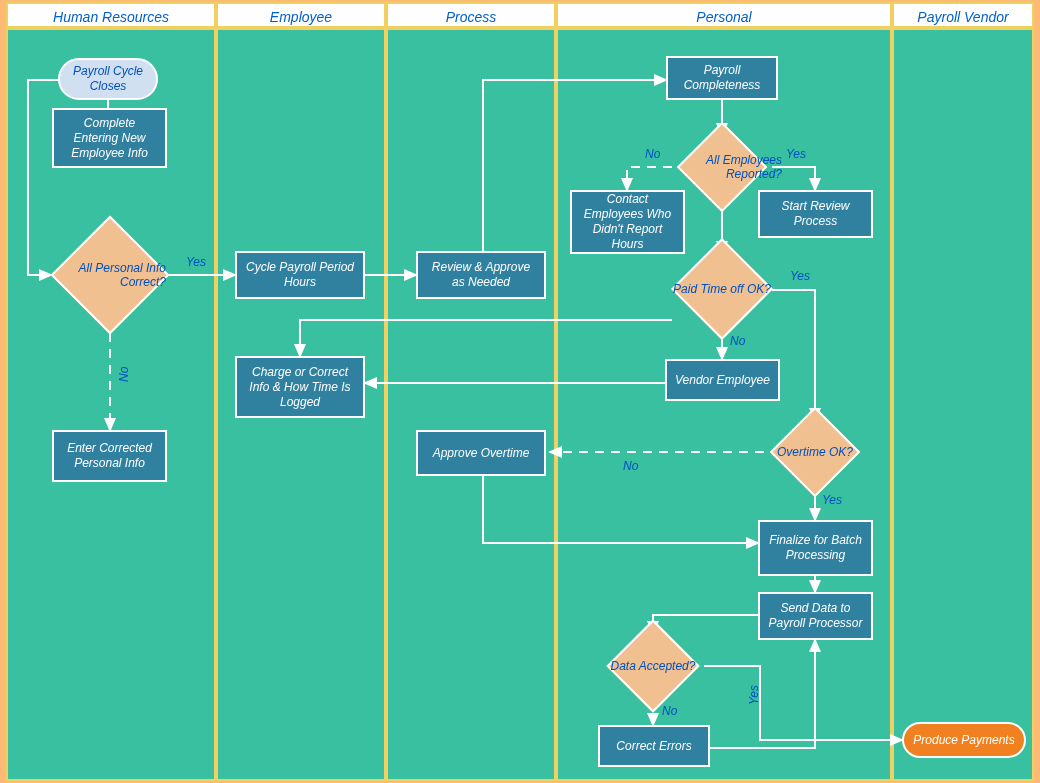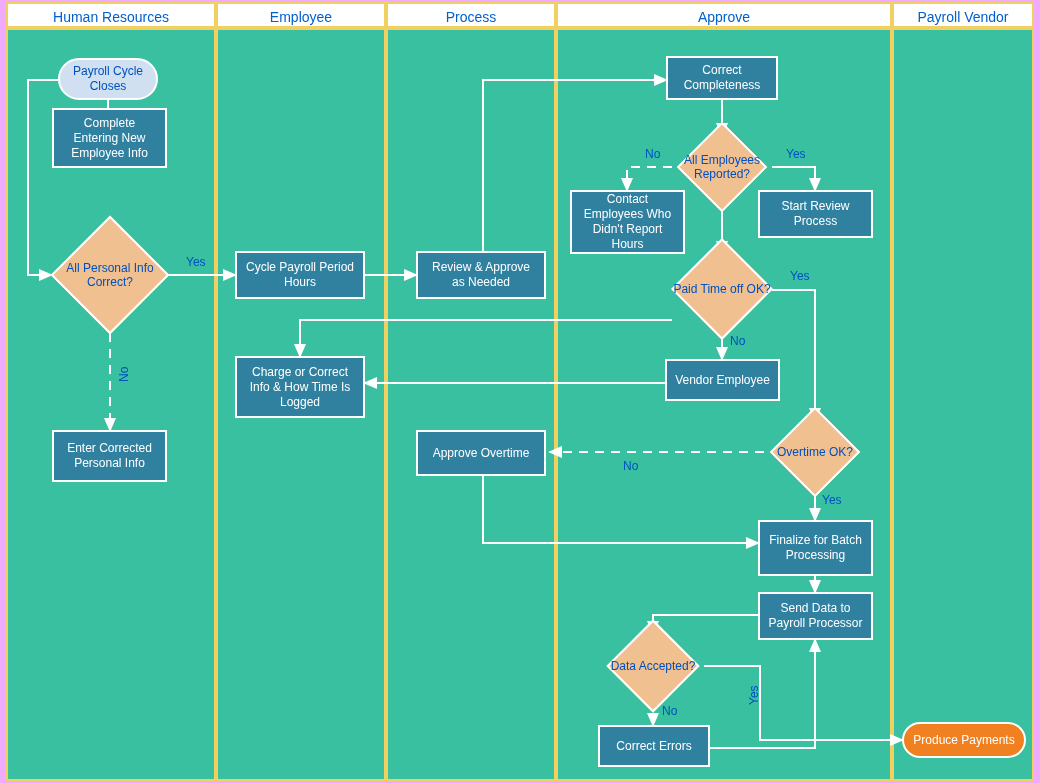--- a/index.html
+++ b/index.html
@@ -5,21 +5,22 @@
   body {
     margin: 0;
     font-family: Arial, sans-serif;
     font-size: 12px;
     background: #fff;
   }
   .canvas {
     position: relative;
     width: 1040px;
     height: 783px;
-    background: #f0abfc;
+    background: #fdba74;
+    font-style: italic;
   }
   .lane-header {
     position: absolute;
     top: 2px;
     height: 26px;
     background: #fff;
     border: 2px solid #f0d060;
     color: #0060d0;
     font-size: 14px;
     text-align: center;
@@ -87,21 +88,21 @@
     background: #f0c090;
     border: 2px solid #fff;
     transform: rotate(45deg);
     box-sizing: border-box;
   }
   .decision .diamond-label {
     position: absolute;
     color: #0050c0;
     font-size: 12px;
     line-height: 1.2;
-    text-align: center;
+    text-align: right;
     display: flex;
     align-items: center;
     justify-content: center;
     pointer-events: none;
   }
   .edge-label {
     position: absolute;
     color: #0050c0;
     font-size: 12px;
     line-height: 1;
@@ -121,21 +122,21 @@
   .dashed { stroke: #fff; stroke-width: 2; fill: none; stroke-dasharray: 9 7; }
 </style>
 </head>
 <body>
 
 <div class="canvas">
 
   <div class="lane-header" style="left:6px;  width:210px">Human Resources</div>
   <div class="lane-header" style="left:216px;width:170px">Employee</div>
   <div class="lane-header" style="left:386px;width:170px">Process</div>
-  <div class="lane-header" style="left:556px;width:336px">Approve</div>
+  <div class="lane-header" style="left:556px;width:336px">Personal</div>
   <div class="lane-header" style="left:892px;width:142px">Payroll Vendor</div>
 
   <div class="lane-body" style="left:6px;  width:210px"></div>
   <div class="lane-body" style="left:216px;width:170px"></div>
   <div class="lane-body" style="left:386px;width:170px"></div>
   <div class="lane-body" style="left:556px;width:336px"></div>
   <div class="lane-body" style="left:892px;width:142px"></div>
 
   <svg class="arrows">
     <defs>
@@ -201,21 +202,21 @@
   <div class="process" style="left:52px; top:430px; width:115px; height:52px">Enter Corrected Personal Info</div>
 
   <div class="process" style="left:235px; top:251px; width:130px; height:48px">Cycle Payroll Period Hours</div>
 
   <div class="process" style="left:235px; top:356px; width:130px; height:62px">Charge or Correct Info &amp; How Time Is Logged</div>
 
   <div class="process" style="left:416px; top:251px; width:130px; height:48px">Review &amp; Approve as Needed</div>
 
   <div class="process" style="left:416px; top:430px; width:130px; height:46px">Approve Overtime</div>
 
-  <div class="process" style="left:666px; top:56px; width:112px; height:44px">Correct Completeness</div>
+  <div class="process" style="left:666px; top:56px; width:112px; height:44px">Payroll Completeness</div>
 
   <div class="decision">
     <div class="diamond" style="left:690px; top:135px; width:64px; height:64px"></div>
     <div class="diamond-label" style="left:662px; top:146px; width:120px; height:42px">All Employees Reported?</div>
   </div>
 
   <div class="process" style="left:570px; top:190px; width:115px; height:64px">Contact Employees Who Didn't Report Hours</div>
 
   <div class="process" style="left:758px; top:190px; width:115px; height:48px">Start Review Process</div>
 

